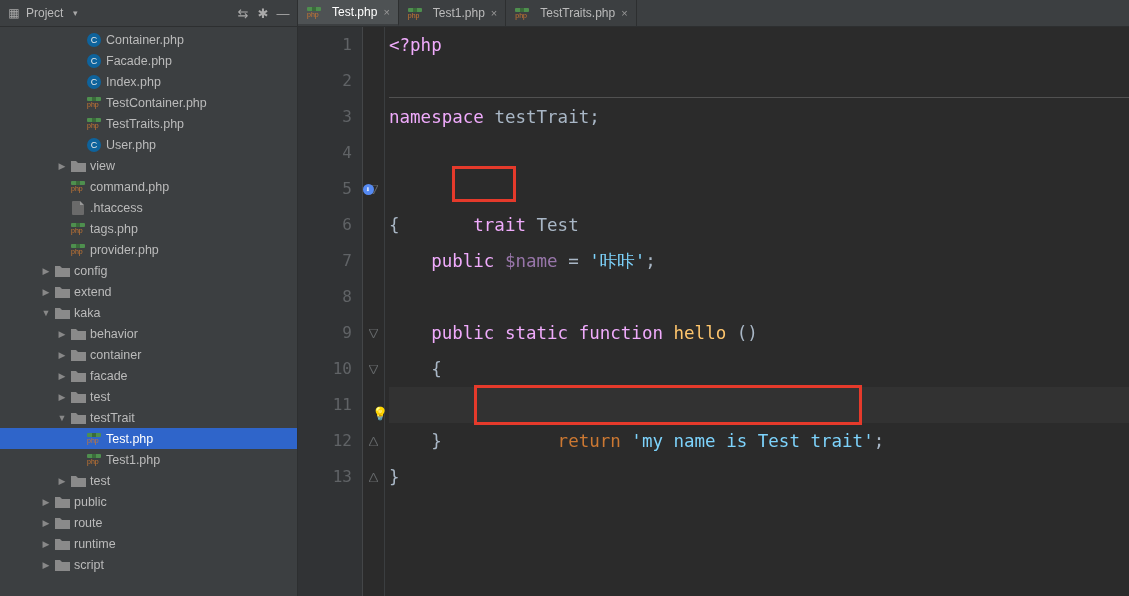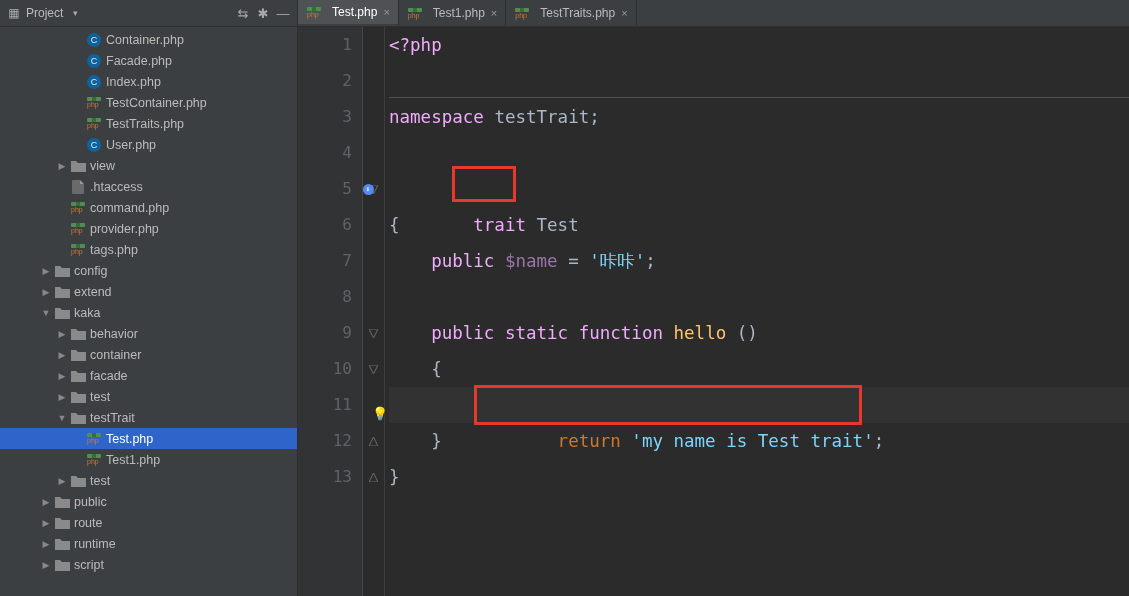--- a/index.html
+++ b/index.html
@@ -164,56 +164,56 @@
           <svg width="15" height="12" viewBox="0 0 15 12">
             <path fill="#8a8a8a" d="M0 1h5l2 2h8v9H0z"></path>
           </svg>
         </span>
         <span class="tree-label">view</span>
       </div>
       <div class="tree-row">
         <span class="tree-indent" style="width:56px"></span>
         <span class="arrow none"></span>
         <span class="file-icon">
+          <span class="icon-php-ns">
+            <span class="bar"></span>
+            <span class="txt">php</span>
+          </span>
+        </span>
+        <span class="tree-label">command.php</span>
+      </div>
+      <div class="tree-row">
+        <span class="tree-indent" style="width:56px"></span>
+        <span class="arrow none"></span>
+        <span class="file-icon">
           <span class="icon-file"></span>
         </span>
         <span class="tree-label">.htaccess</span>
       </div>
       <div class="tree-row">
         <span class="tree-indent" style="width:56px"></span>
         <span class="arrow none"></span>
         <span class="file-icon">
           <span class="icon-php-ns">
             <span class="bar"></span>
             <span class="txt">php</span>
           </span>
         </span>
-        <span class="tree-label">command.php</span>
+        <span class="tree-label">tags.php</span>
       </div>
       <div class="tree-row">
         <span class="tree-indent" style="width:56px"></span>
         <span class="arrow none"></span>
         <span class="file-icon">
           <span class="icon-php-ns">
             <span class="bar"></span>
             <span class="txt">php</span>
           </span>
         </span>
         <span class="tree-label">provider.php</span>
-      </div>
-      <div class="tree-row">
-        <span class="tree-indent" style="width:56px"></span>
-        <span class="arrow none"></span>
-        <span class="file-icon">
-          <span class="icon-php-ns">
-            <span class="bar"></span>
-            <span class="txt">php</span>
-          </span>
-        </span>
-        <span class="tree-label">tags.php</span>
       </div>
       <div class="tree-row">
         <span class="tree-indent" style="width:40px"></span>
         <span class="arrow ">▶</span>
         <span class="file-icon icon-folder">
           <svg width="15" height="12" viewBox="0 0 15 12">
             <path fill="#8a8a8a" d="M0 1h5l2 2h8v9H0z"></path>
           </svg>
         </span>
         <span class="tree-label">config</span>

